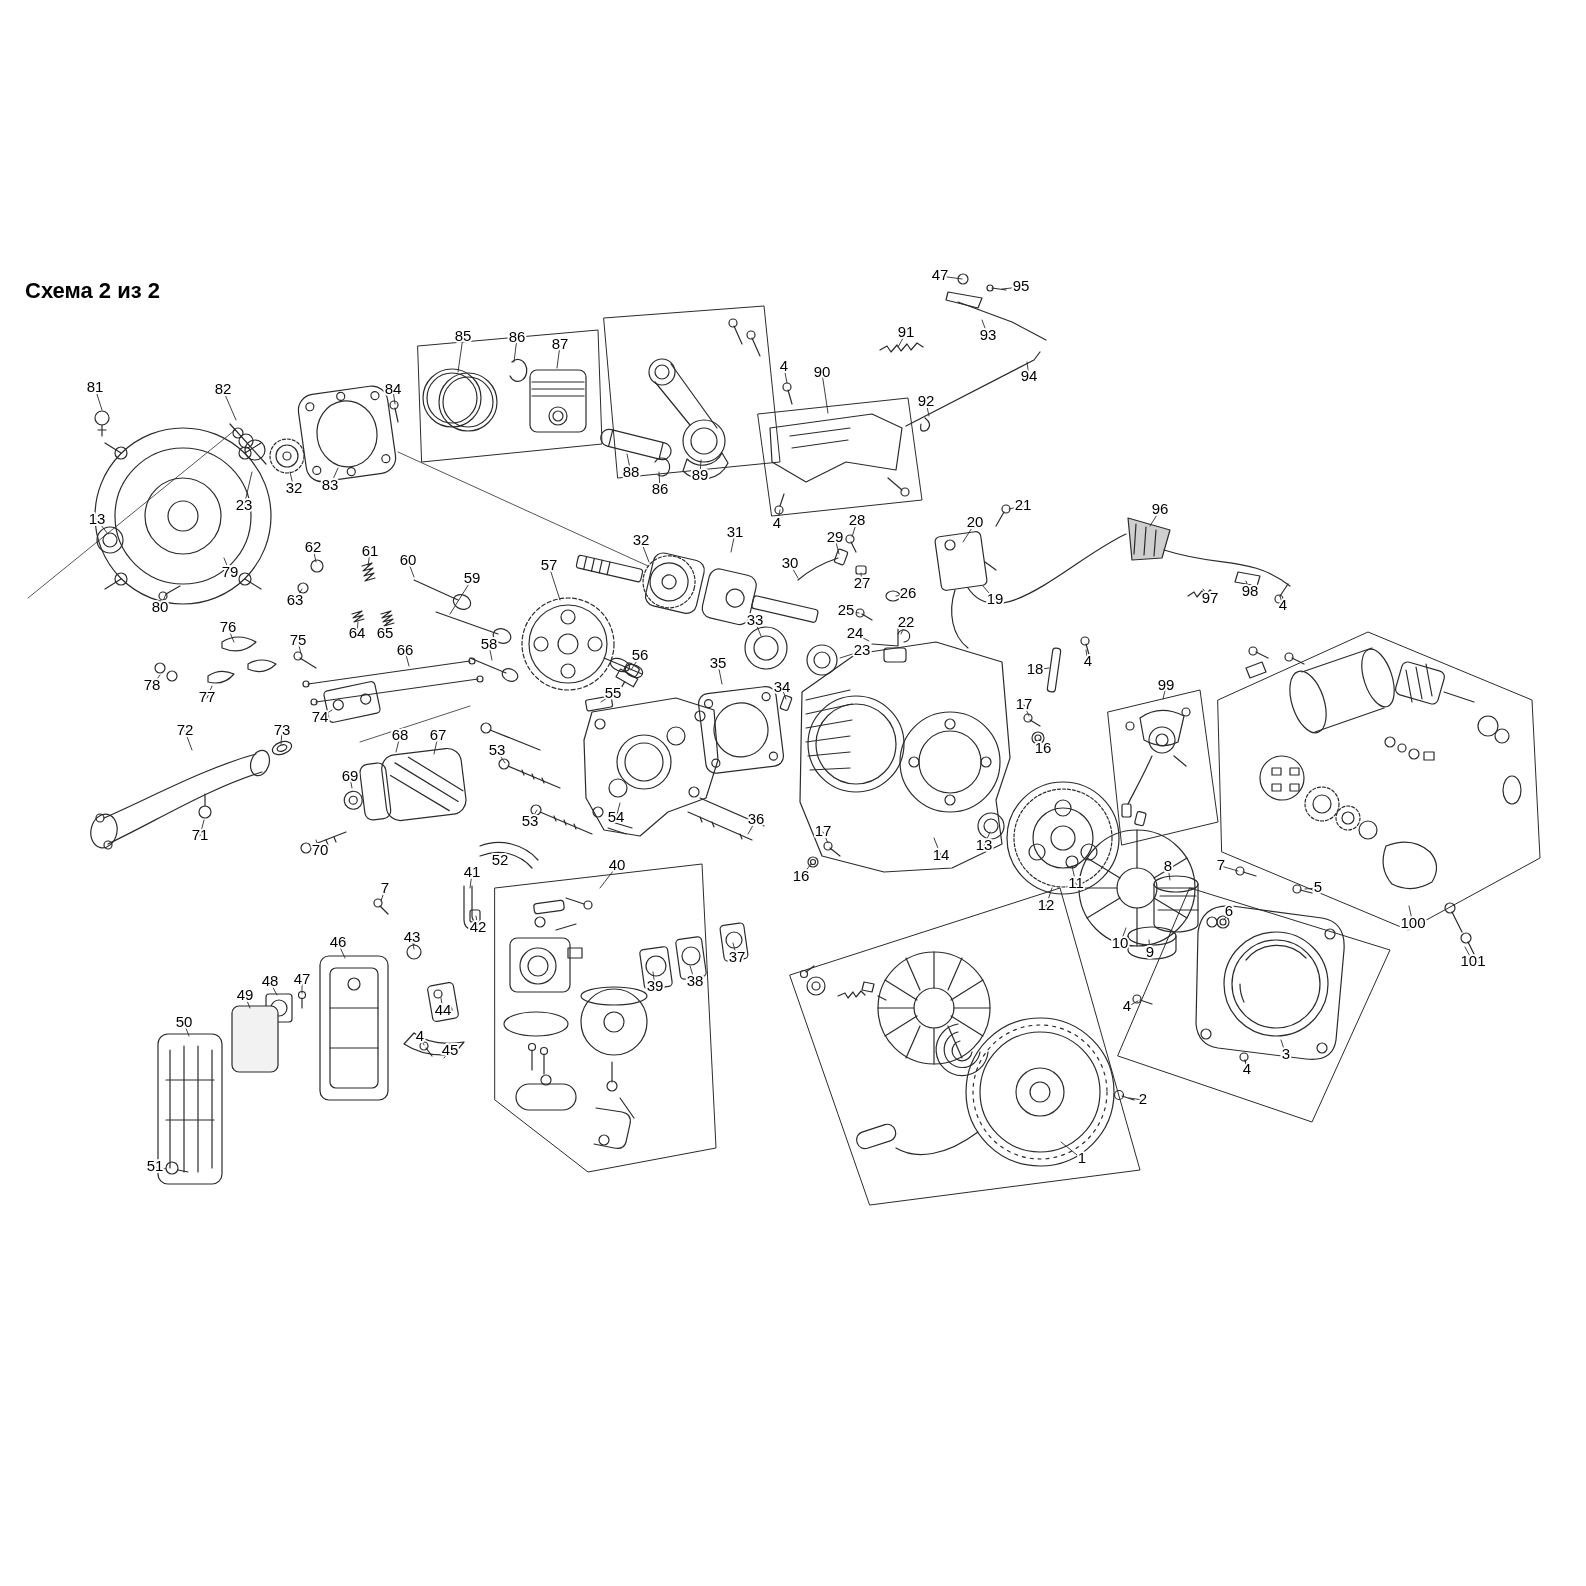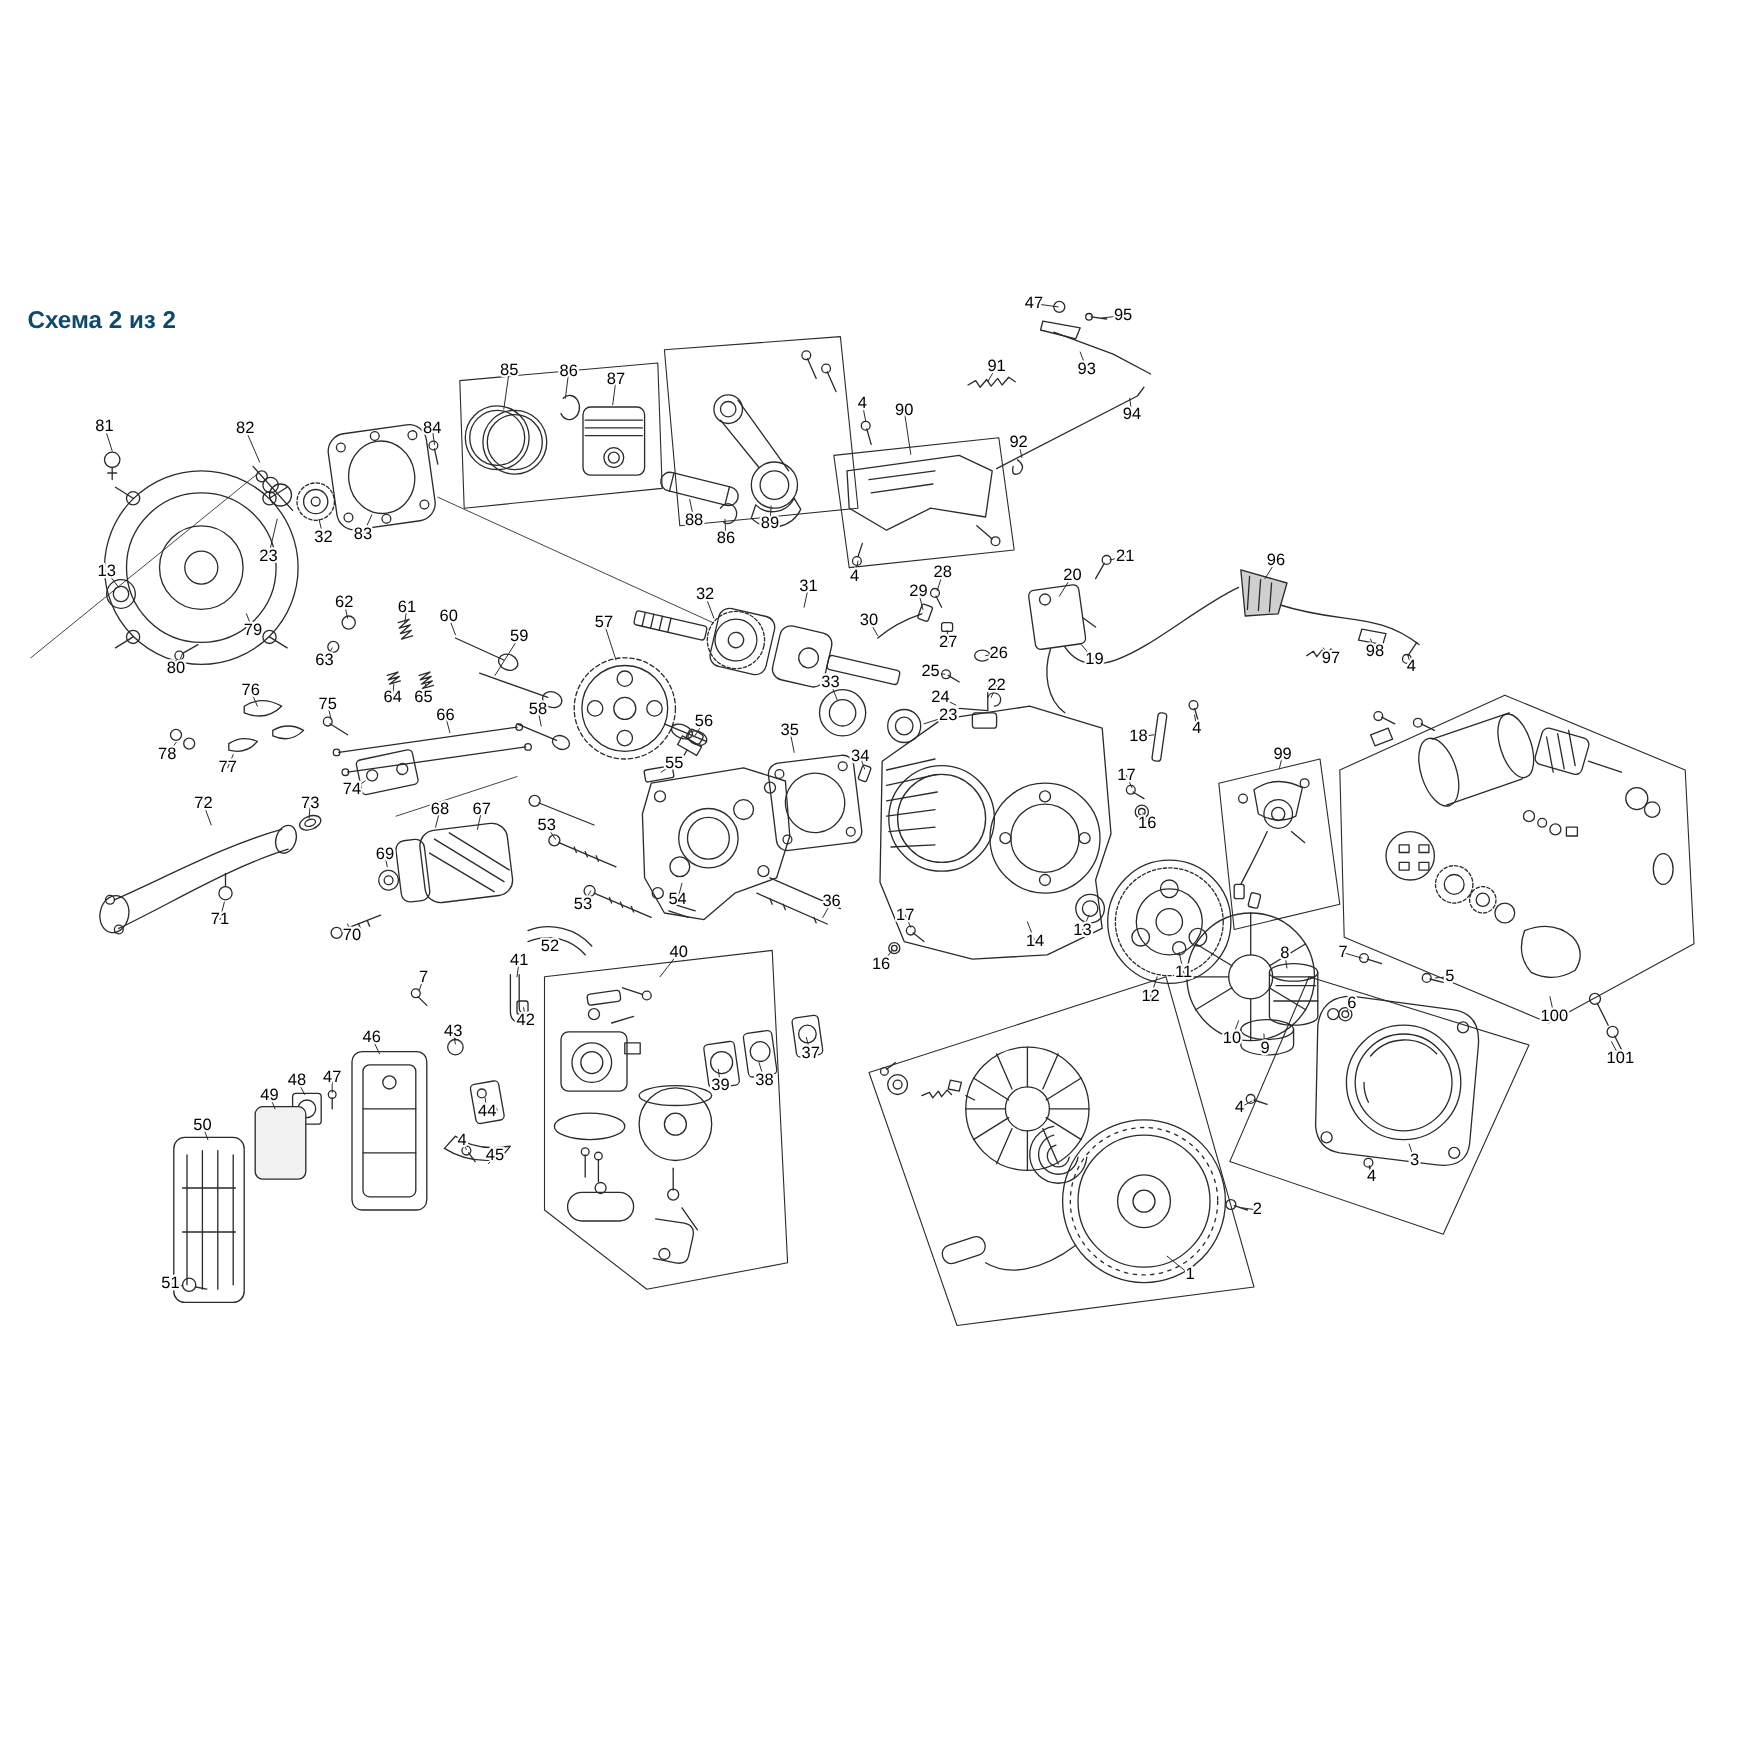--- a/index.html
+++ b/index.html
@@ -1,18 +1,18 @@
 <!DOCTYPE html>
 <html><head>
 <meta charset="utf-8">
 <style>
   html,body{margin:0;padding:0;background:#ffffff;}
   .stage{position:relative;width:1586px;height:1586px;background:#ffffff;overflow:hidden;
          font-family:"Liberation Sans",sans-serif;}
-  .title{position:absolute;left:25px;top:278px;font-size:22px;font-weight:bold;color:#0c4a6e;}
+  .title{position:absolute;left:25px;top:278px;font-size:22px;font-weight:bold;color:#000000;}
   svg.diagram{position:absolute;left:0;top:0;}
   #labels-layer text{
     font-family:"Liberation Sans",sans-serif;
     font-size:15px;fill:#000;stroke:#fff;stroke-width:4px;paint-order:stroke;
     text-anchor:middle;dominant-baseline:middle;
   }
 </style>
 </head>
 <body>
 

